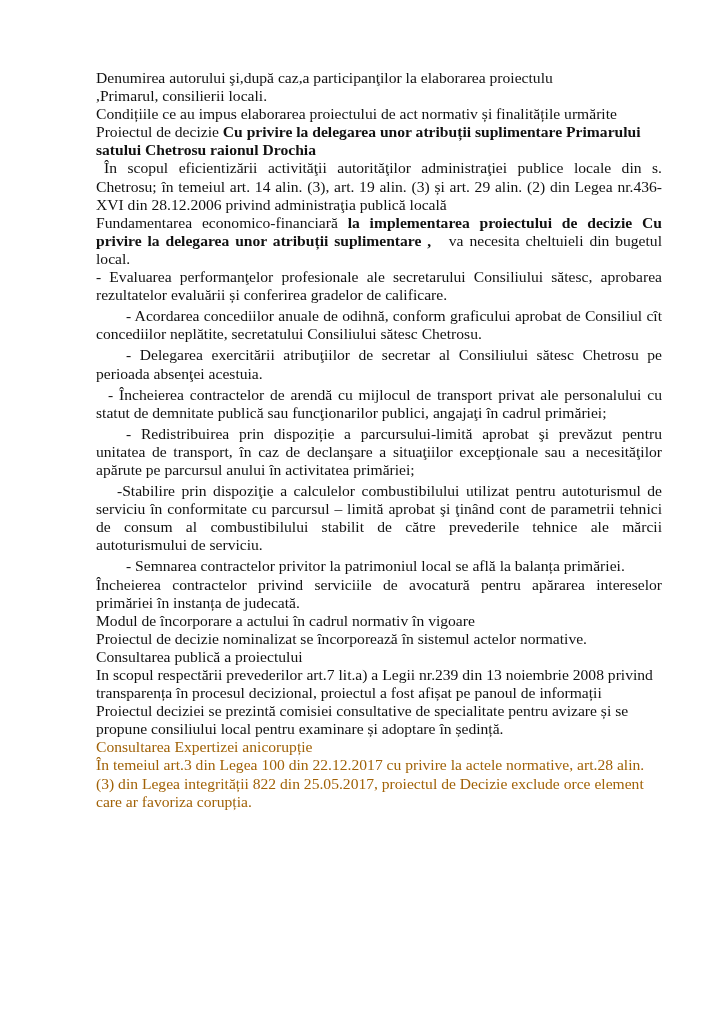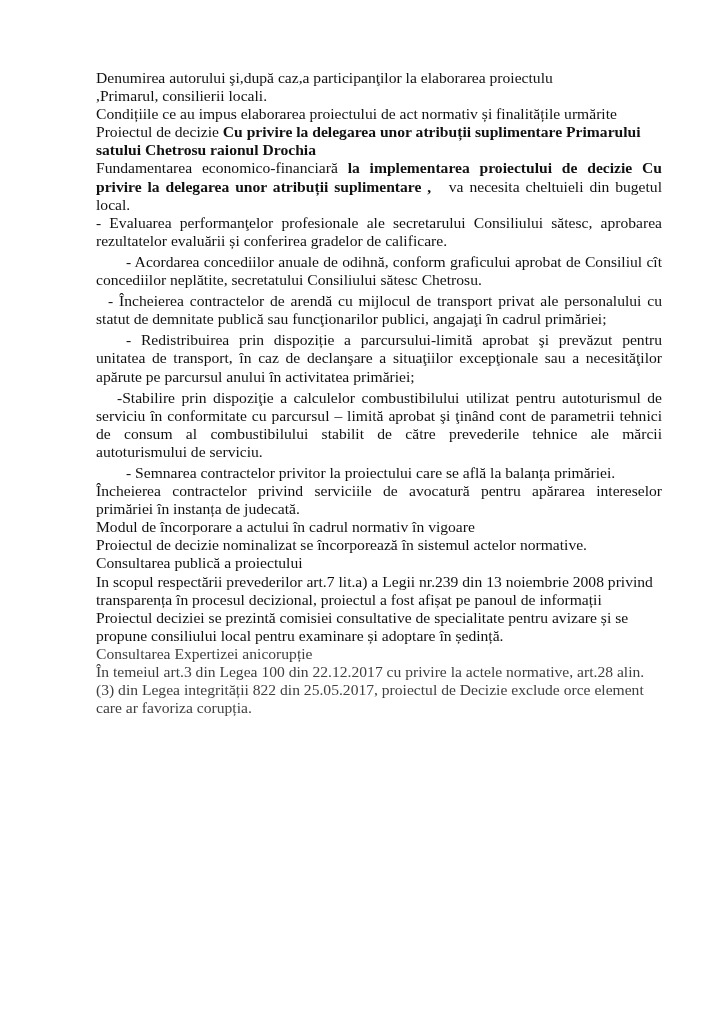--- a/index.html
+++ b/index.html
@@ -14,42 +14,44 @@
       line-height: 18.1px;
       color: #111111;
     }
     .page p { margin: 0; }
     .j { text-align: justify; text-align-last: left; }
     .ind1 { text-indent: 8px; }
     .ind2 { text-indent: 30px; }
     .ind3 { text-indent: 21px; }
     .ind4 { text-indent: 12px; }
     .b { font-weight: bold; }
-    .gray { color: #404040; }
+    .gray { color: #a16207; }
     .sp3 { margin-top: 3px !important; }
   </style>
 </head>
 <body>
 
 <div class="page">
   <p> Denumirea autorului şi,după caz,a participanţilor la elaborarea proiectulu</p>
   <p>,Primarul, consilierii locali.</p>
   <p>Condițiile ce au impus elaborarea proiectului de act normativ și finalitățile urmărite</p>
   <p>
     <span>Proiectul de decizie </span><span class="b">Cu privire la delegarea unor atribuții suplimentare Primarului satului Chetrosu raionul Drochia</span>
   </p>
+  <p class="j ind1">În scopul eficientizării activităţii autorităţilor administraţiei publice locale din s. Chetrosu; în temeiul art. 14 alin. (3), art. 19 alin. (3) și art. 29 alin. (2) din Legea nr.436-XVI din 28.12.2006 privind administraţia publică locală</p>
   <p class="j">
     <span>Fundamentarea economico-financiară </span><span class="b">la implementarea proiectului de decizie Cu privire la delegarea unor atribuții suplimentare ,</span><span style="white-space:pre-wrap">   va necesita cheltuieli din bugetul local.</span>
   </p>
   <p class="j">- Evaluarea performanţelor profesionale ale secretarului Consiliului sătesc, aprobarea rezultatelor evaluării și conferirea gradelor de calificare.</p>
   <p class="j ind2 sp3">- Acordarea concediilor anuale de odihnă, conform  graficului aprobat de Consiliul cît concediilor neplătite, secretatului Consiliului sătesc Chetrosu.</p>
+  <p class="j ind2 sp3">- Delegarea exercitării atribuţiilor de secretar al Consiliului sătesc Chetrosu pe perioada absenţei acestuia.</p>
   <p class="j ind4 sp3">- Încheierea contractelor de arendă cu mijlocul de transport privat ale personalului cu statut de demnitate publică sau funcţionarilor publici, angajaţi în cadrul primăriei;</p>
   <p class="j ind2 sp3">- Redistribuirea prin dispoziție a parcursului-limită aprobat şi prevăzut pentru unitatea de transport, în caz de declanşare a situaţiilor excepţionale sau a necesităţilor apărute pe parcursul anului în activitatea primăriei;</p>
   <p class="j ind3 sp3">-Stabilire prin dispoziţie a calculelor combustibilului utilizat pentru autoturismul de serviciu în conformitate cu parcursul – limită aprobat şi ţinând cont de parametrii tehnici de consum al combustibilului stabilit de către prevederile tehnice ale mărcii autoturismului de serviciu.</p>
-  <p class="j ind2 sp3">- Semnarea contractelor privitor la proiectului care se află la balanța primăriei.</p>
+  <p class="j ind2 sp3">- Semnarea contractelor privitor la patrimoniul local se află la balanța primăriei.</p>
   <p class="j">Încheierea contractelor privind serviciile de avocatură  pentru apărarea intereselor primăriei în instanța de judecată.</p>
   <p>Modul de încorporare a actului în cadrul normativ în vigoare</p>
   <p>Proiectul de decizie nominalizat se încorporează în sistemul actelor normative.</p>
   <p>Consultarea publică a proiectului</p>
   <p>In scopul respectării prevederilor art.7 lit.a) a Legii nr.239 din 13 noiembrie 2008 privind transparența în procesul decizional, proiectul a fost afișat pe panoul de informații</p>
   <p>Proiectul deciziei se prezintă comisiei consultative de specialitate pentru avizare și se propune consiliului local pentru examinare și adoptare în ședință.</p>
   <p class="gray">Consultarea Expertizei anicorupție</p>
   <p class="gray">În temeiul art.3 din Legea 100 din 22.12.2017 cu privire la actele normative, art.28 alin.(3) din Legea integrității 822 din 25.05.2017, proiectul de Decizie exclude orce element care ar favoriza corupția.</p>
 </div>
 

